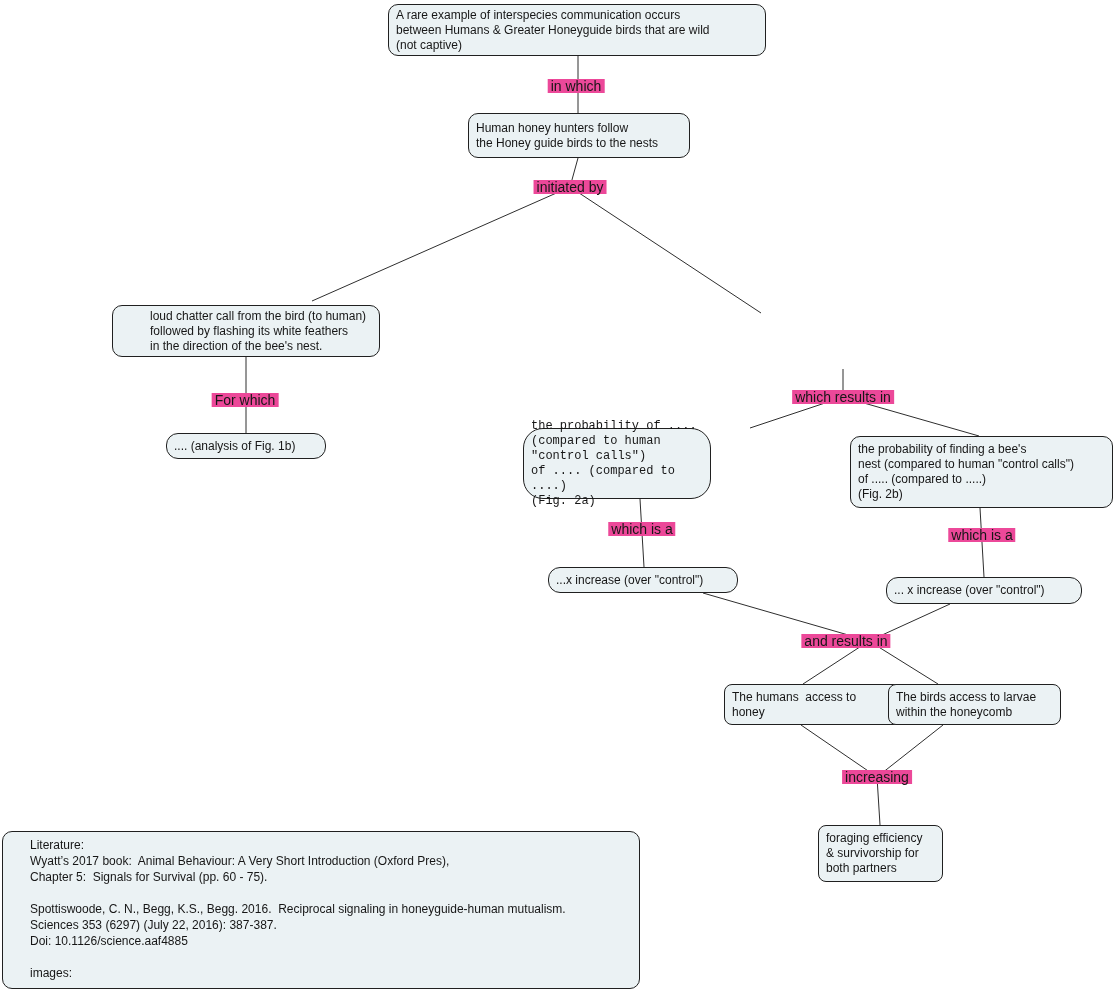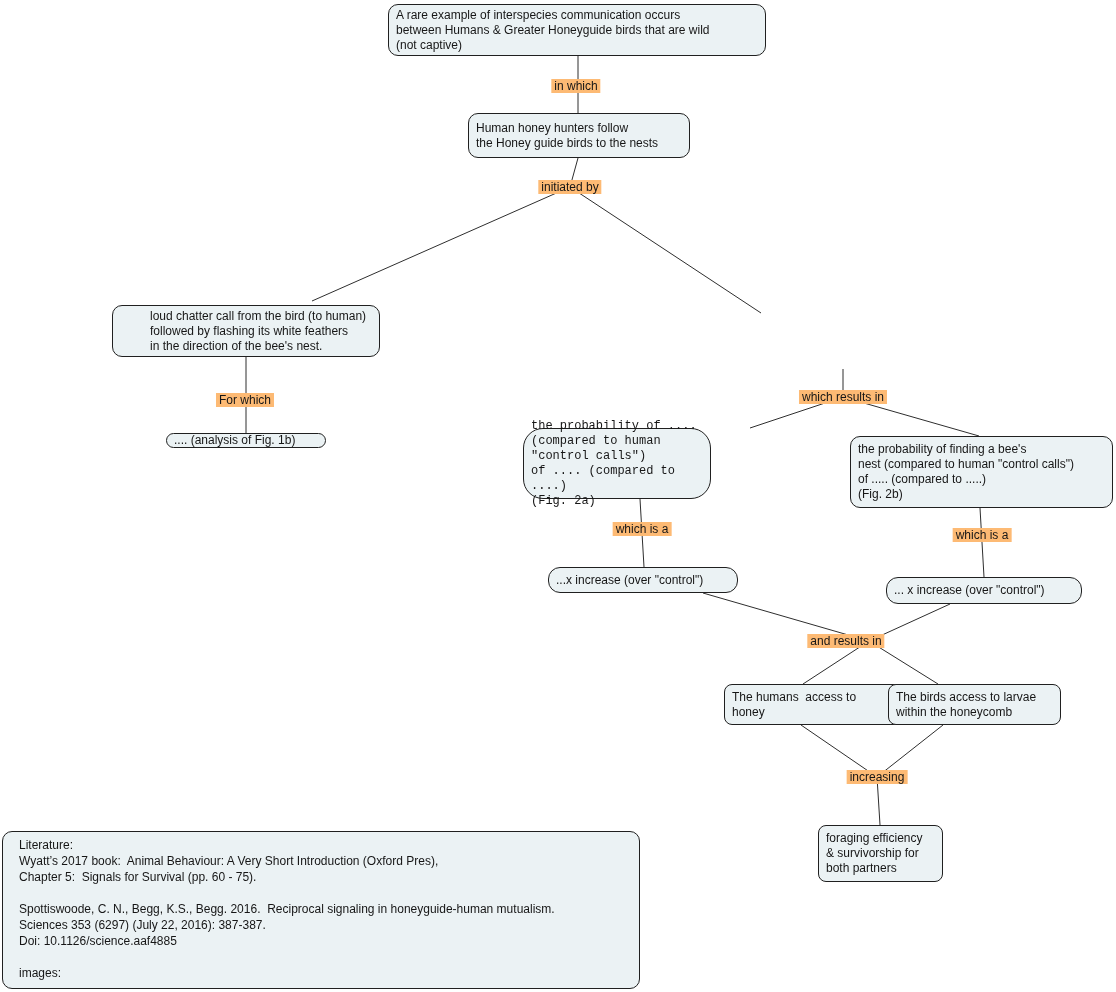--- a/index.html
+++ b/index.html
@@ -30,29 +30,29 @@
     padding: 2px 7px;
     display: flex;
     align-items: center;
     white-space: pre-wrap;
     z-index: 2;
     cursor: default;
   }
   .concept-node.top-left {
     align-items: flex-start;
     padding-top: 5px;
-    padding-left: 16px;
+    padding-left: 27px;
     line-height: 16px;
   }
   .link-label {
     position: absolute;
     transform: translate(-50%, -50%);
-    background: #fdba74;
+    background: #ec4899;
     color: #161616;
-    font-size: 12px;
+    font-size: 14px;
     line-height: 14px;
     padding: 0 3px;
     white-space: nowrap;
     z-index: 3;
     cursor: default;
   }
 </style>
 </head>
 <body>
 
@@ -77,21 +77,21 @@
       <line x1="877" y1="777" x2="880" y2="825" stroke="#2e2e2e" stroke-width="1"></line>
     </svg>
     <div class="concept-node" style="left: 388px; top: 4px; width: 378px; height: 52px; border-radius: 10px;">A rare example of interspecies communication occurs
 between Humans &amp; Greater Honeyguide birds that are wild
 (not captive)</div>
     <div class="concept-node" style="left: 468px; top: 113px; width: 222px; height: 45px; border-radius: 10px;">Human honey hunters follow
 the Honey guide birds to the nests</div>
     <div class="concept-node" style="left: 112px; top: 305px; width: 268px; height: 52px; border-radius: 10px; padding-left: 37px;">loud chatter call from the bird (to human)
 followed by flashing its white feathers
 in the direction of the bee's nest.</div>
-    <div class="concept-node" style="left: 166px; top: 433px; width: 160px; height: 15px; border-radius: 12px;">.... (analysis of Fig. 1b)</div>
+    <div class="concept-node" style="left: 166px; top: 433px; width: 160px; height: 26px; border-radius: 12px;">.... (analysis of Fig. 1b)</div>
     <div class="concept-node" style="left: 523px; top: 428px; width: 188px; height: 71px; border-radius: 20px; font-family: Liberation Mono, monospace;">the probability of ....
 (compared to human "control calls")
 of .... (compared to ....)
 (Fig. 2a)</div>
     <div class="concept-node" style="left: 850px; top: 436px; width: 263px; height: 72px; border-radius: 10px;">the probability of finding a bee's
 nest (compared to human "control calls")
 of ..... (compared to .....)
 (Fig. 2b)</div>
     <div class="concept-node" style="left: 548px; top: 567px; width: 190px; height: 26px; border-radius: 12px;">...x increase (over "control")</div>
     <div class="concept-node" style="left: 886px; top: 577px; width: 196px; height: 27px; border-radius: 12px;">... x increase (over "control")</div>

